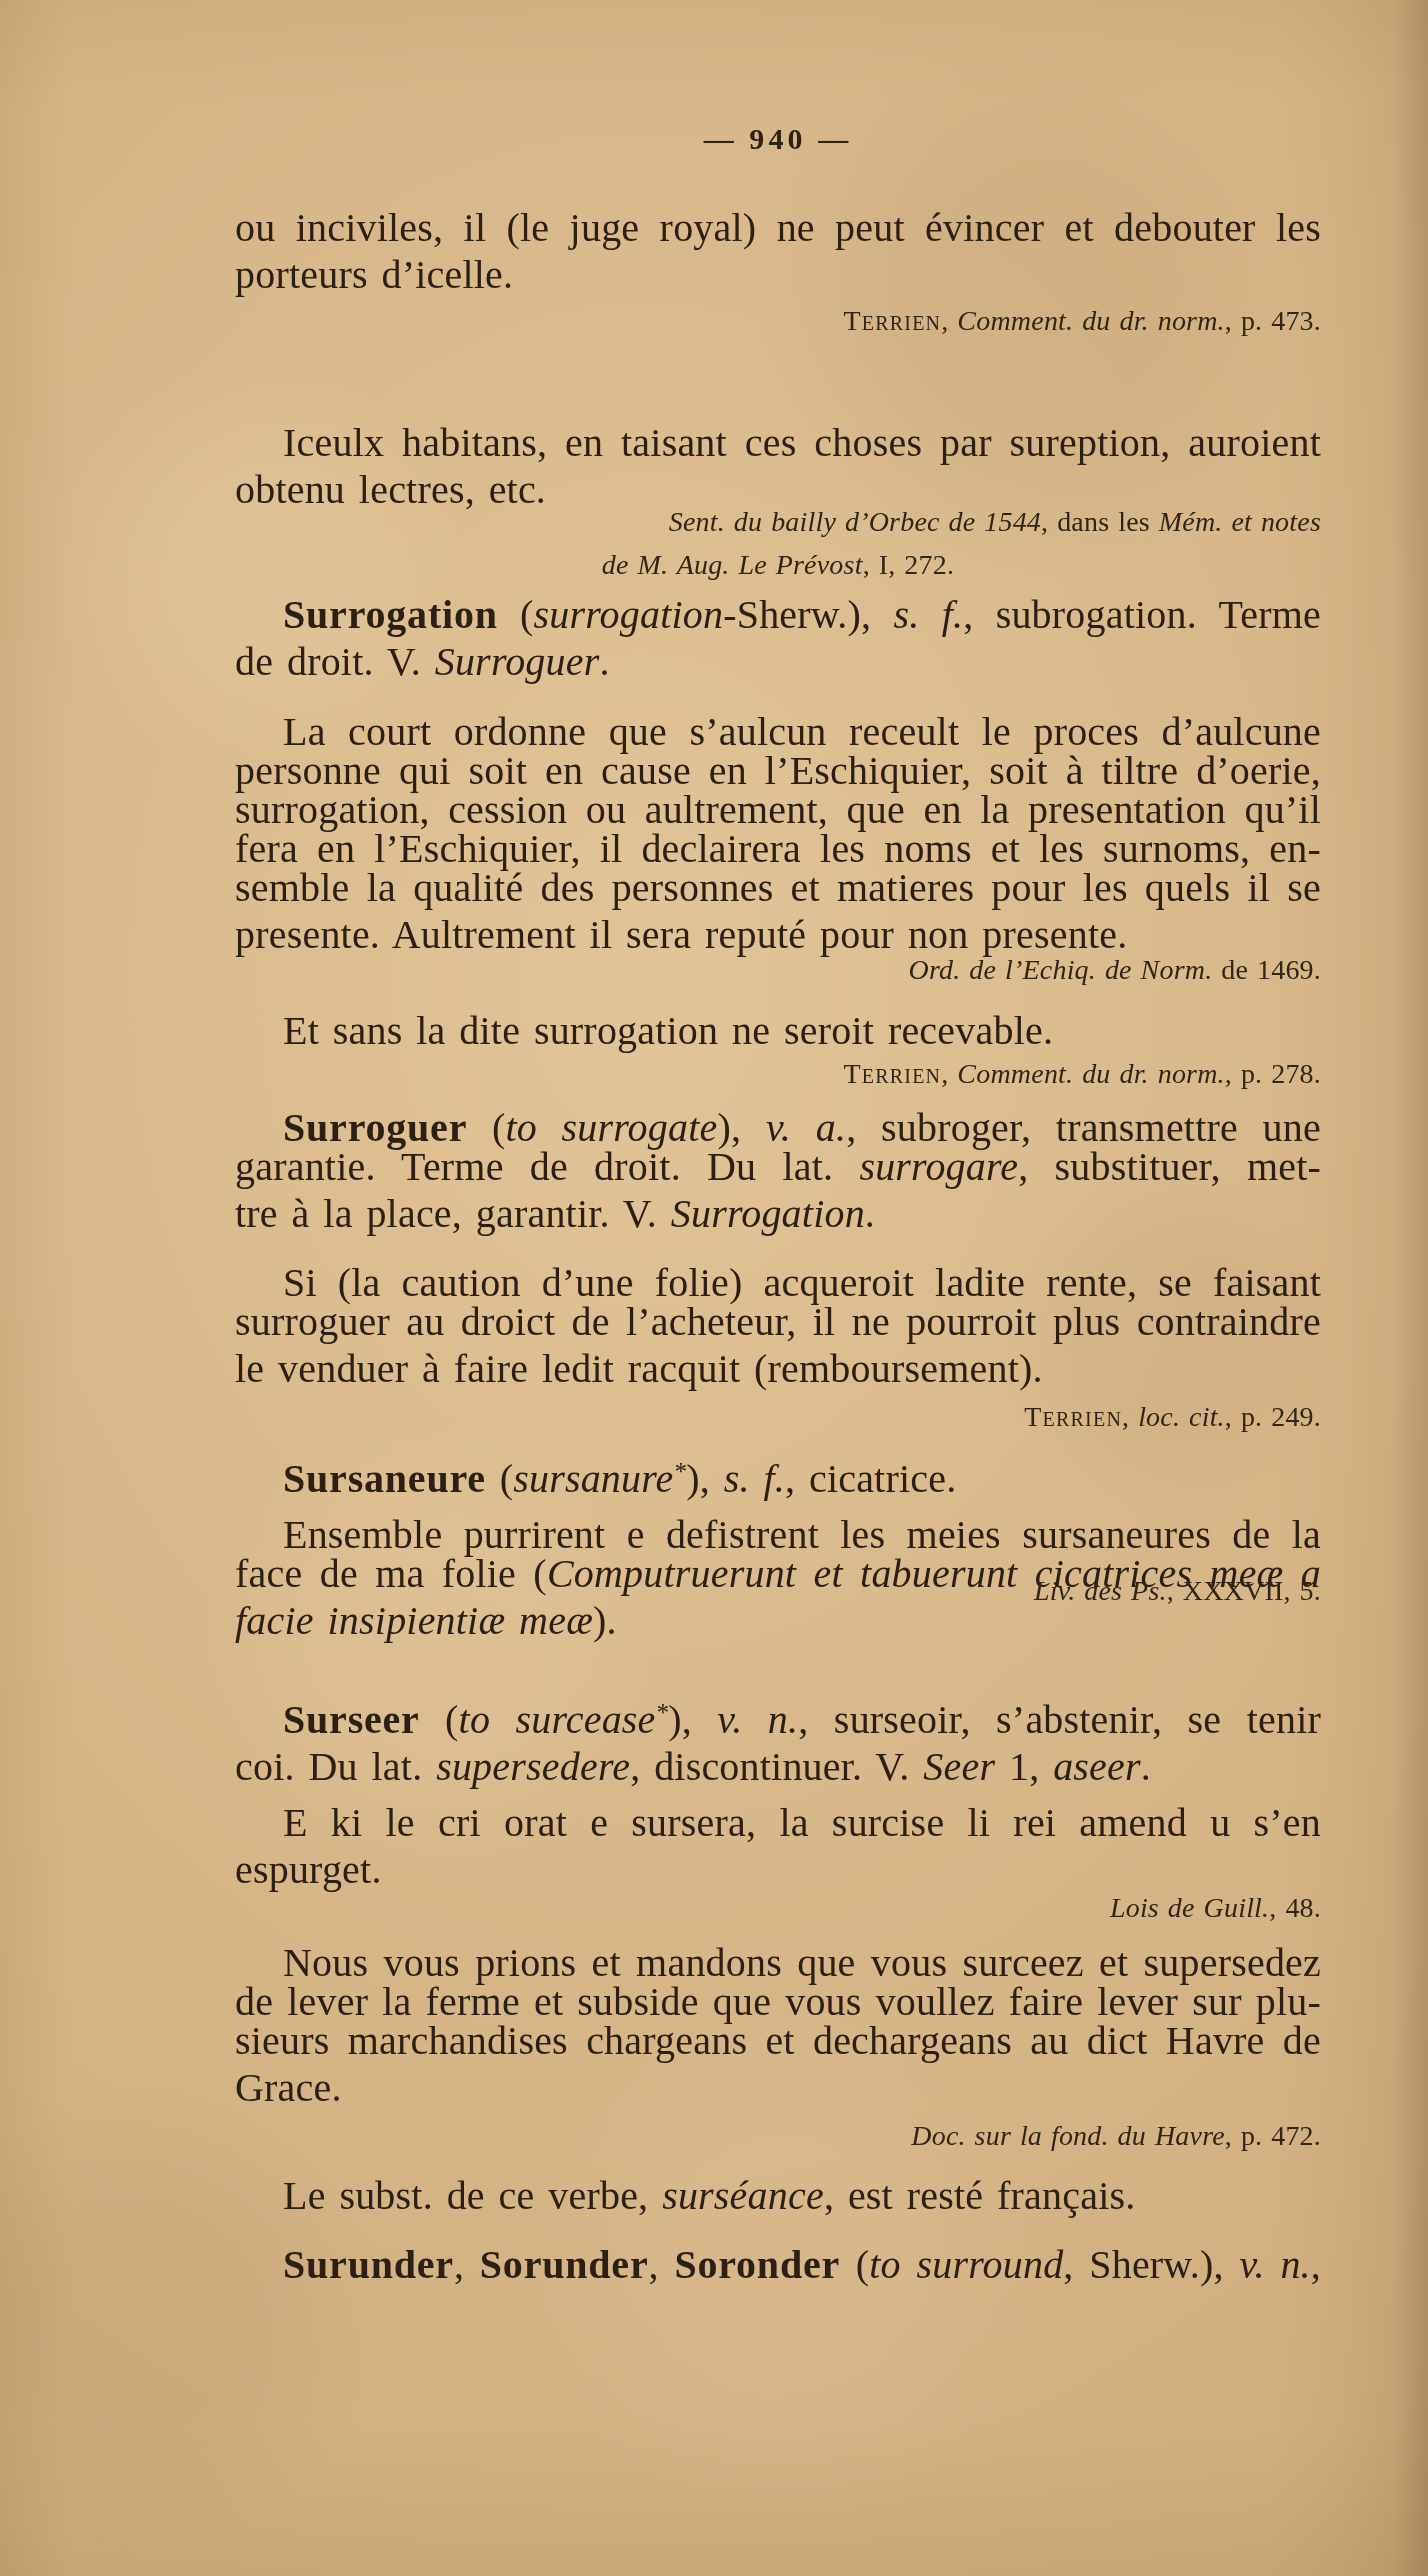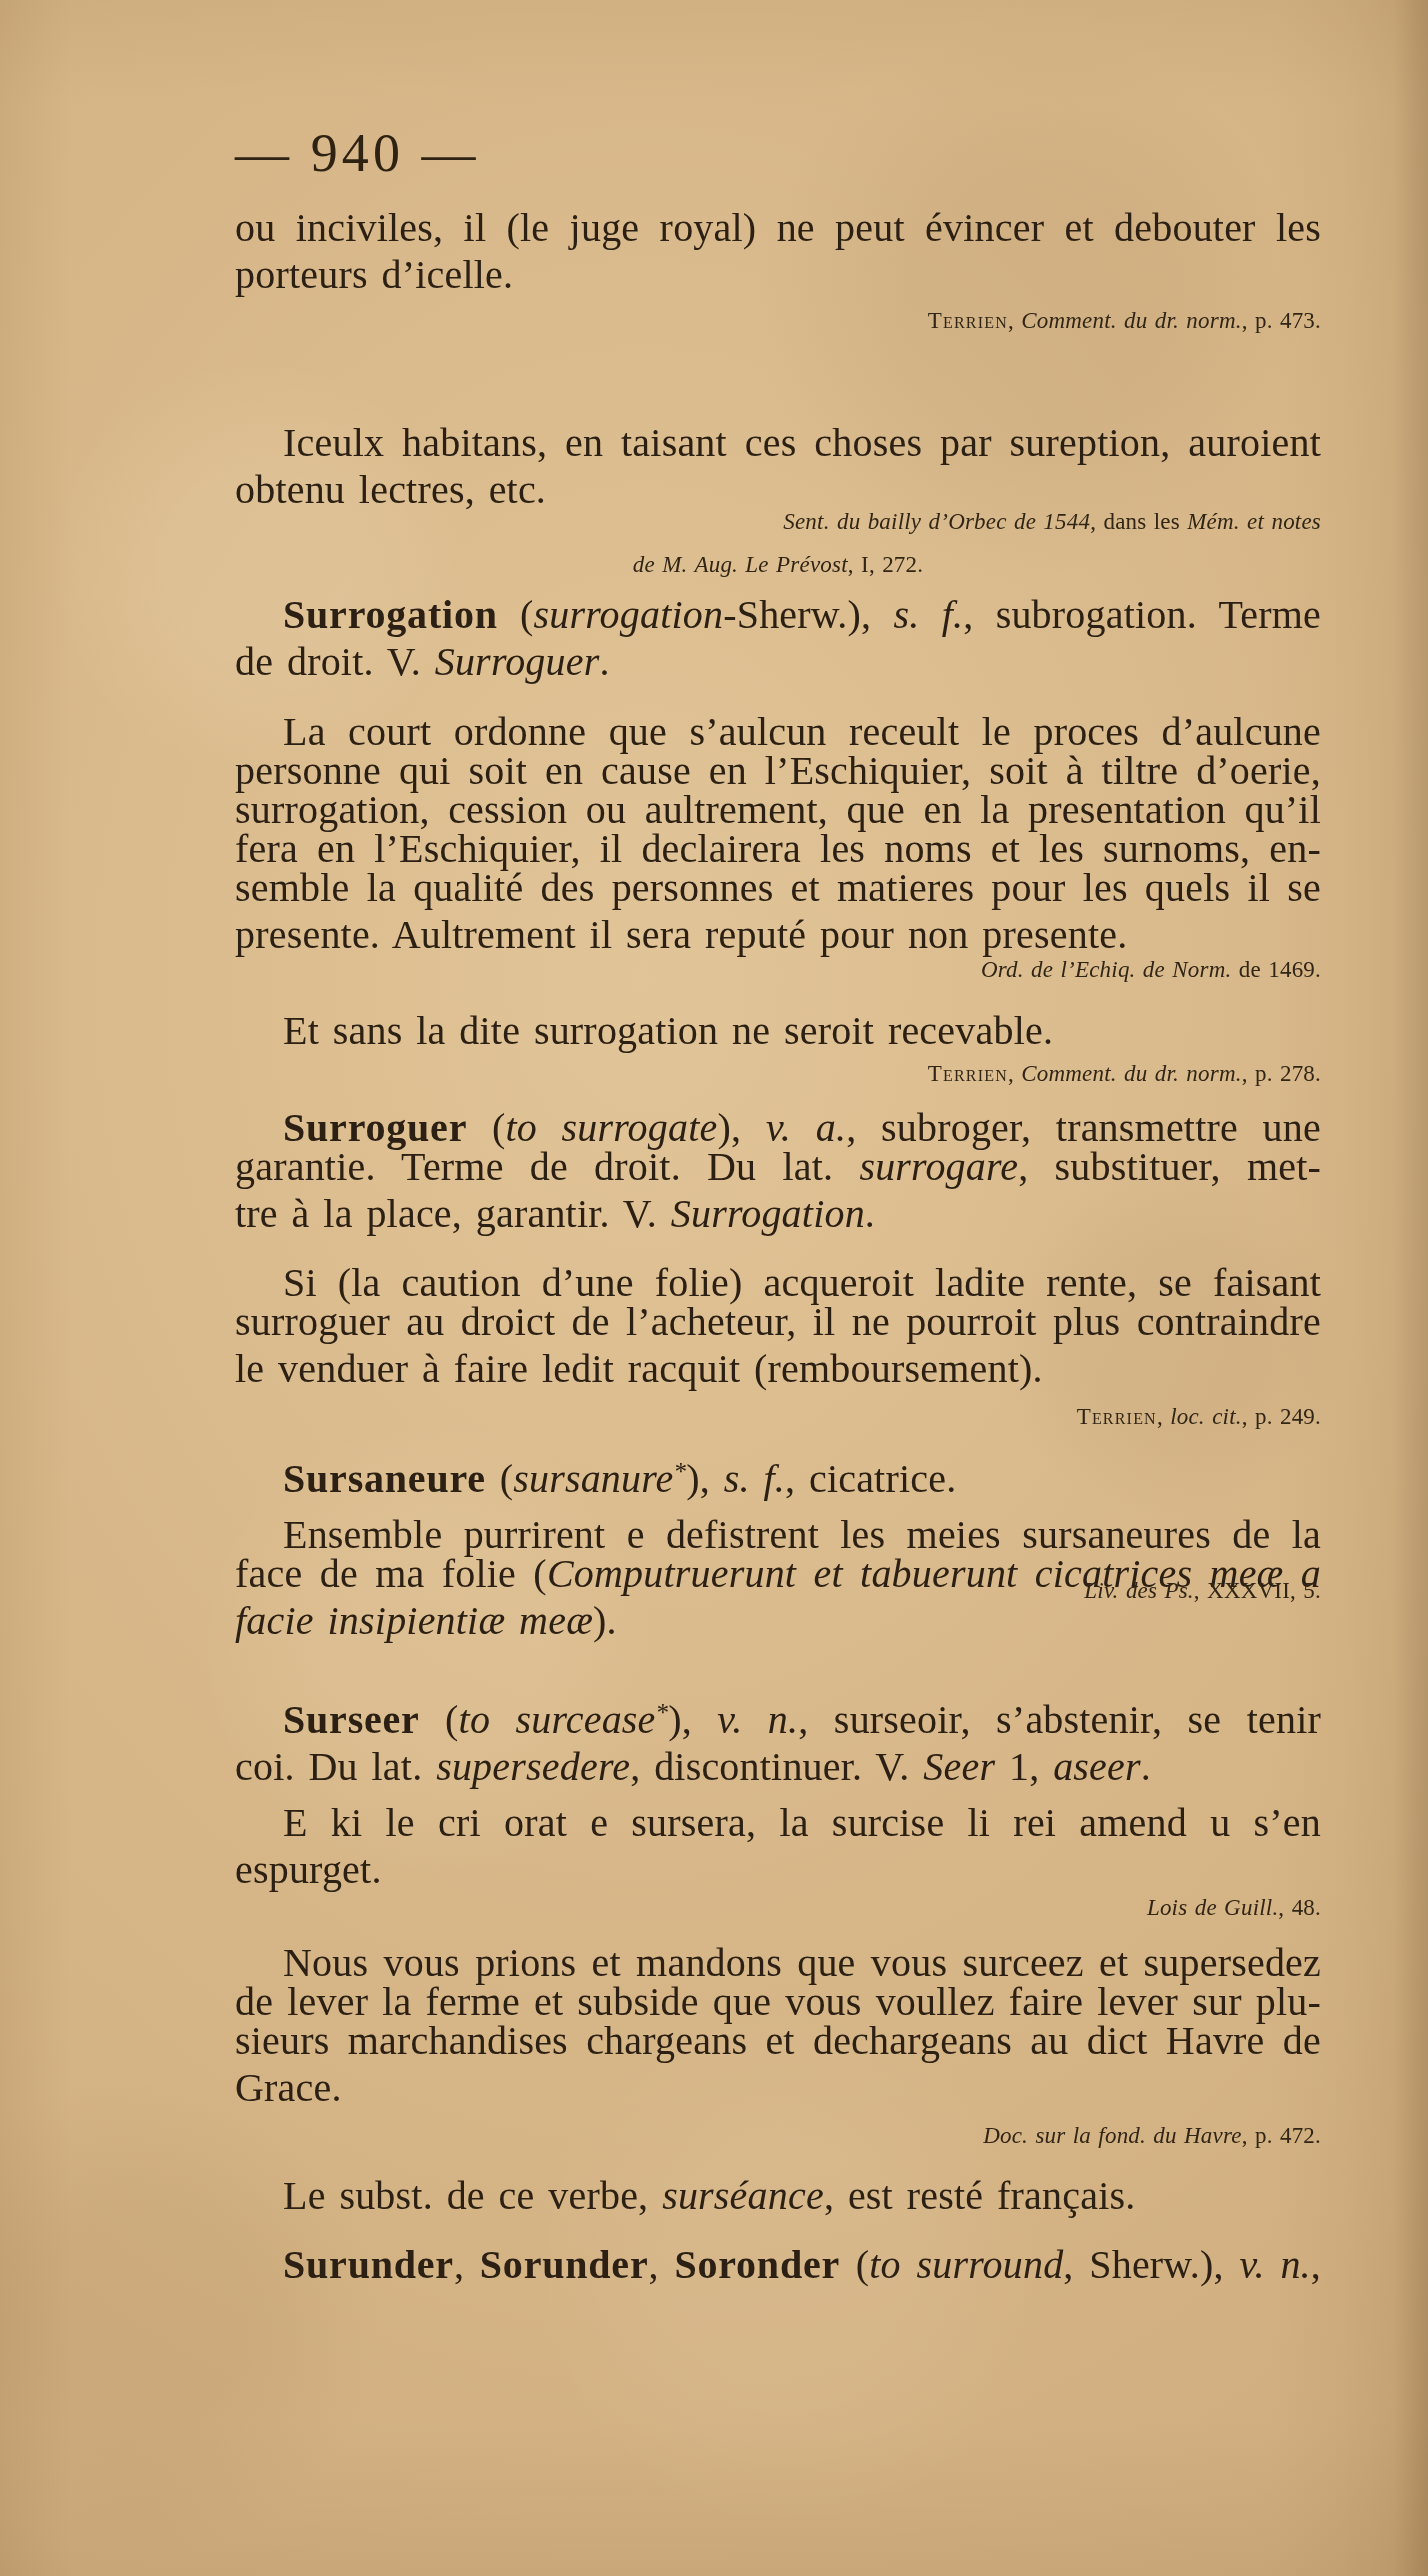--- a/index.html
+++ b/index.html
@@ -45,44 +45,45 @@
     letter-spacing: 0.2px;
     word-spacing: 0.09em;
   }
 
   .ln { text-align: justify; text-align-last: justify; }
   .ln.last { text-align-last: left; margin-top: 8px; }
   .jall .ln.last { text-align-last: justify; }
   .indent .ln:first-child { text-indent: 48px; }
 
   .cite {
-    font-size: 23px;
+    font-size: 28px;
     line-height: 35px;
     color: #312516;
     word-spacing: 0.06em;
   }
   .cite .ln, .cite .ln.last { text-align: right; text-align-last: right; }
   .cite-hang .ln:first-child { text-align-last: right; }
   .cite-hang .ln.last { text-align-last: center; }
 
   .s-r { }
   .s-i { font-style: italic; }
   .s-b { font-weight: bold; letter-spacing: 0.8px; }
   .s-sc { font-variant: small-caps; letter-spacing: 1.2px; }
   .s-sup { font-style: italic; font-size: 0.62em; vertical-align: 0.5em; }
 
   #pageno {
     position: absolute;
     top: 122px;
     left: 235px;
     width: 1086px;
-    text-align: left;
-    font-size: 54px;
+    text-align: center;
+    font-size: 30px;
     letter-spacing: 4.1px;
     color: #2e2213;
+    font-weight: bold;
   }
 </style>
 </head>
 <body>
 
 <div id="page">
   <div id="grain"></div>
 
   <div id="pageno">— 940 —</div>
 

